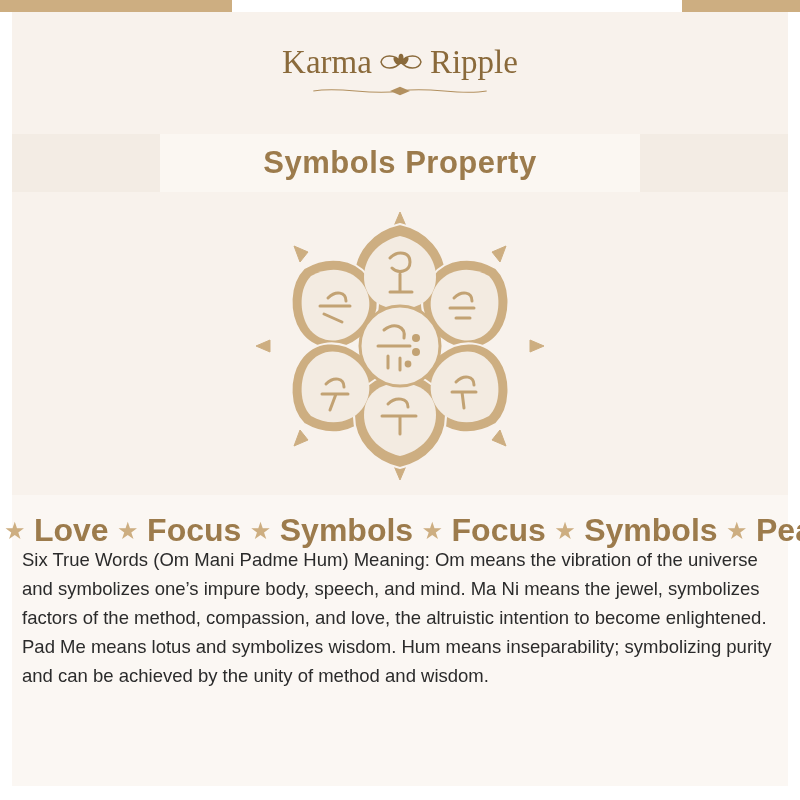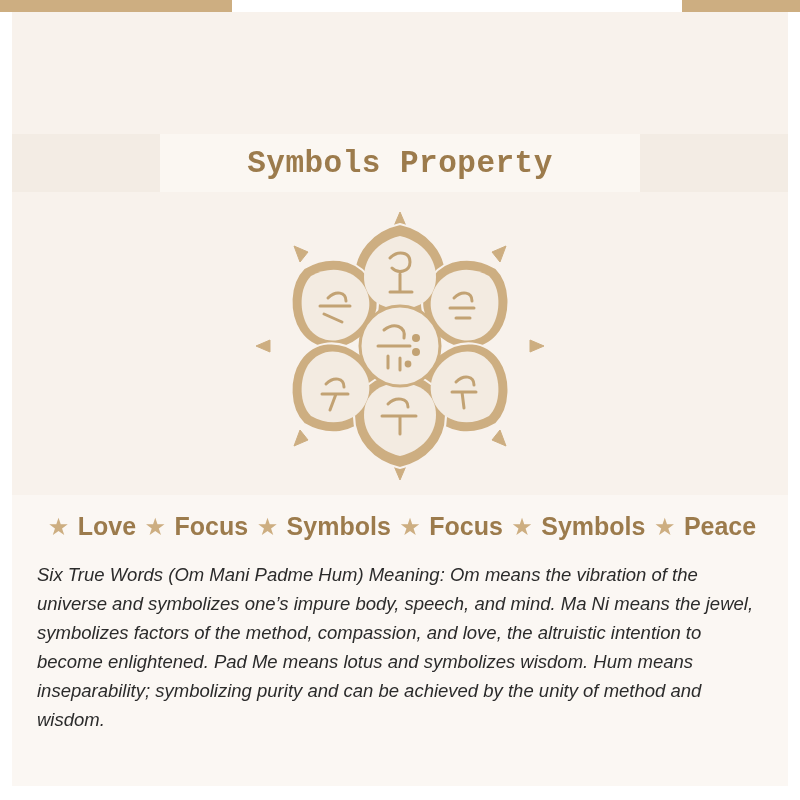--- a/index.html
+++ b/index.html
@@ -86,21 +86,21 @@
     top: 134px;
     left: 160px;
     width: 480px;
     height: 58px;
     background: #fbf7f2;
     display: flex;
     align-items: center;
     justify-content: center;
   }
   .title-band .title-text {
-    font-family: Liberation Mono, monospace;
+    font-family: Liberation Sans, sans-serif;
     font-weight: bold;
     font-size: 31px;
     color: #9c7b4c;
     letter-spacing: 0.5px;
   }
 
   
   .band-left {
     position: absolute;
     top: 134px; left: 12px;
@@ -163,21 +163,21 @@
     position: absolute;
     top: 512px;
     left: 0;
     width: 800px;
     text-align: center;
     white-space: nowrap;
   }
   .kw {
     font-family: "Liberation Sans", sans-serif;
     font-weight: bold;
-    font-size: 25px;
+    font-size: 32px;
     color: #9c7b4c;
     vertical-align: middle;
   }
   .star {
     color: #cdae81;
     font-size: 24px;
     vertical-align: middle;
     margin: 0 4px;
   }
 
@@ -185,22 +185,21 @@
     position: absolute;
     top: 545px;
     left: 22px;
     width: 756px;
     font-family: "Liberation Sans", sans-serif;
     font-size: 18.5px;
     line-height: 29px;
     color: #2b2b2b;
   }
   .body-text p {
-    margin: 15px;
-    font-style: italic;
+    margin: 0;
   }
 
   .bottom-white {
     position: absolute;
     bottom: 0; left: 0;
     width: 800px; height: 14px;
     background: #ffffff;
   }
   .right-white {
     position: absolute;
@@ -233,20 +232,43 @@
 
   <div class="top-white"></div>
   <div class="left-white"></div>
   <div class="right-white"></div>
   <div class="bottom-white"></div>
 
   <div class="corner corner-tl"></div>
   <div class="corner corner-tr"></div>
   <div class="corner-left-band"></div>
 
+  <div class="logo-wrap">
+    <div class="logo-inner">
+      <span class="logo-word">Karma</span>
+      <span class="logo-mark">
+        <svg width="46" height="30" viewBox="0 0 46 30">
+          <g fill="none" stroke="#8a6a3b" stroke-width="1.4">
+            <path d="M23 14 C17 6, 5 6, 3 14 C5 22, 17 22, 23 14 Z"></path>
+            <path d="M23 14 C29 6, 41 6, 43 14 C41 22, 29 22, 23 14 Z"></path>
+          </g>
+          <g fill="#8a6a3b">
+            <ellipse cx="23" cy="11" rx="2.6" ry="5.2"></ellipse>
+            <ellipse cx="18.6" cy="13" rx="2.2" ry="4.4" transform="rotate(-32 18.6 13)"></ellipse>
+            <ellipse cx="27.4" cy="13" rx="2.2" ry="4.4" transform="rotate(32 27.4 13)"></ellipse>
+          </g>
+        </svg>
+      </span>
+      <span class="logo-word">Ripple</span>
+    </div>
+    <svg class="logo-underline" width="216" height="12" viewBox="0 0 216 12">
+      <path d="M4 6 C40 0, 70 12, 108 6 C146 0, 176 12, 212 6" fill="none" stroke="#b2905f" stroke-width="1.3"></path>
+      <path d="M96 6 L108 1 L120 6 L108 11 Z" fill="#b2905f"></path>
+    </svg>
+  </div>
 
   <div class="title-band">
     <span class="title-text">Symbols Property</span>
   </div>
 
   <div class="mandala">
     <svg width="300" height="280" viewBox="0 0 300 280">
       <g fill="#cdae81" stroke="#cdae81" stroke-width="1">
 
         <g>

